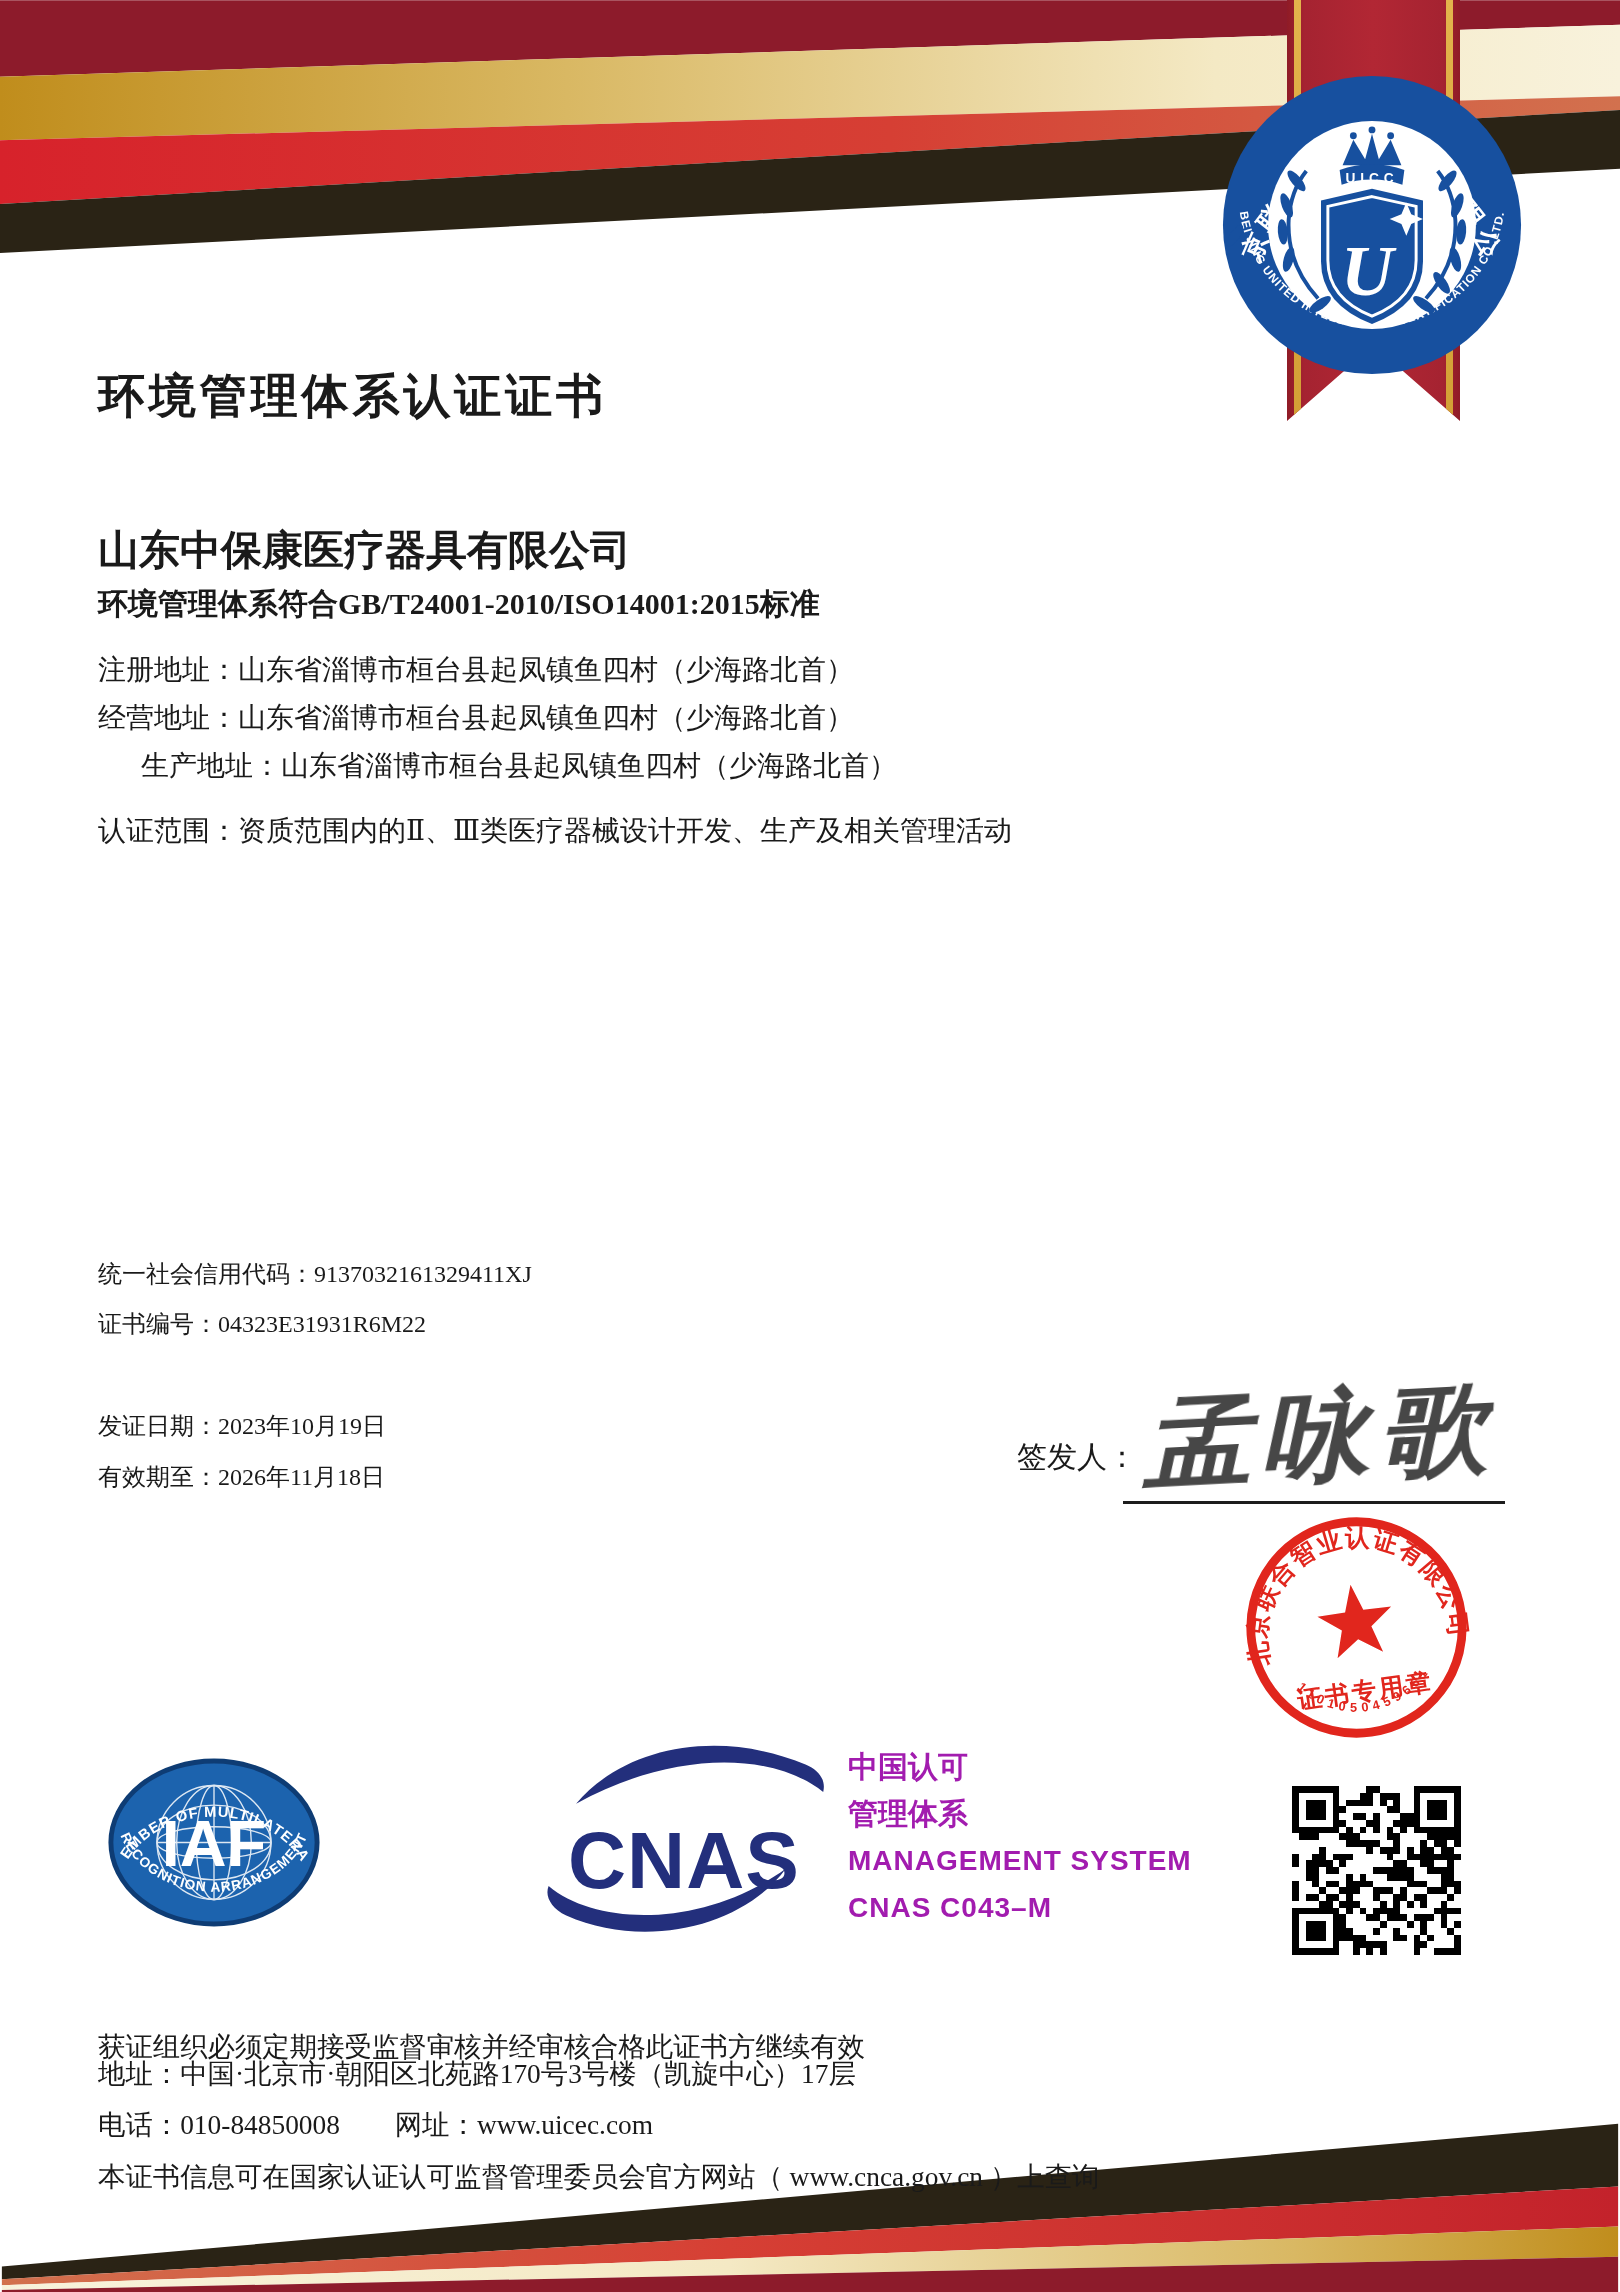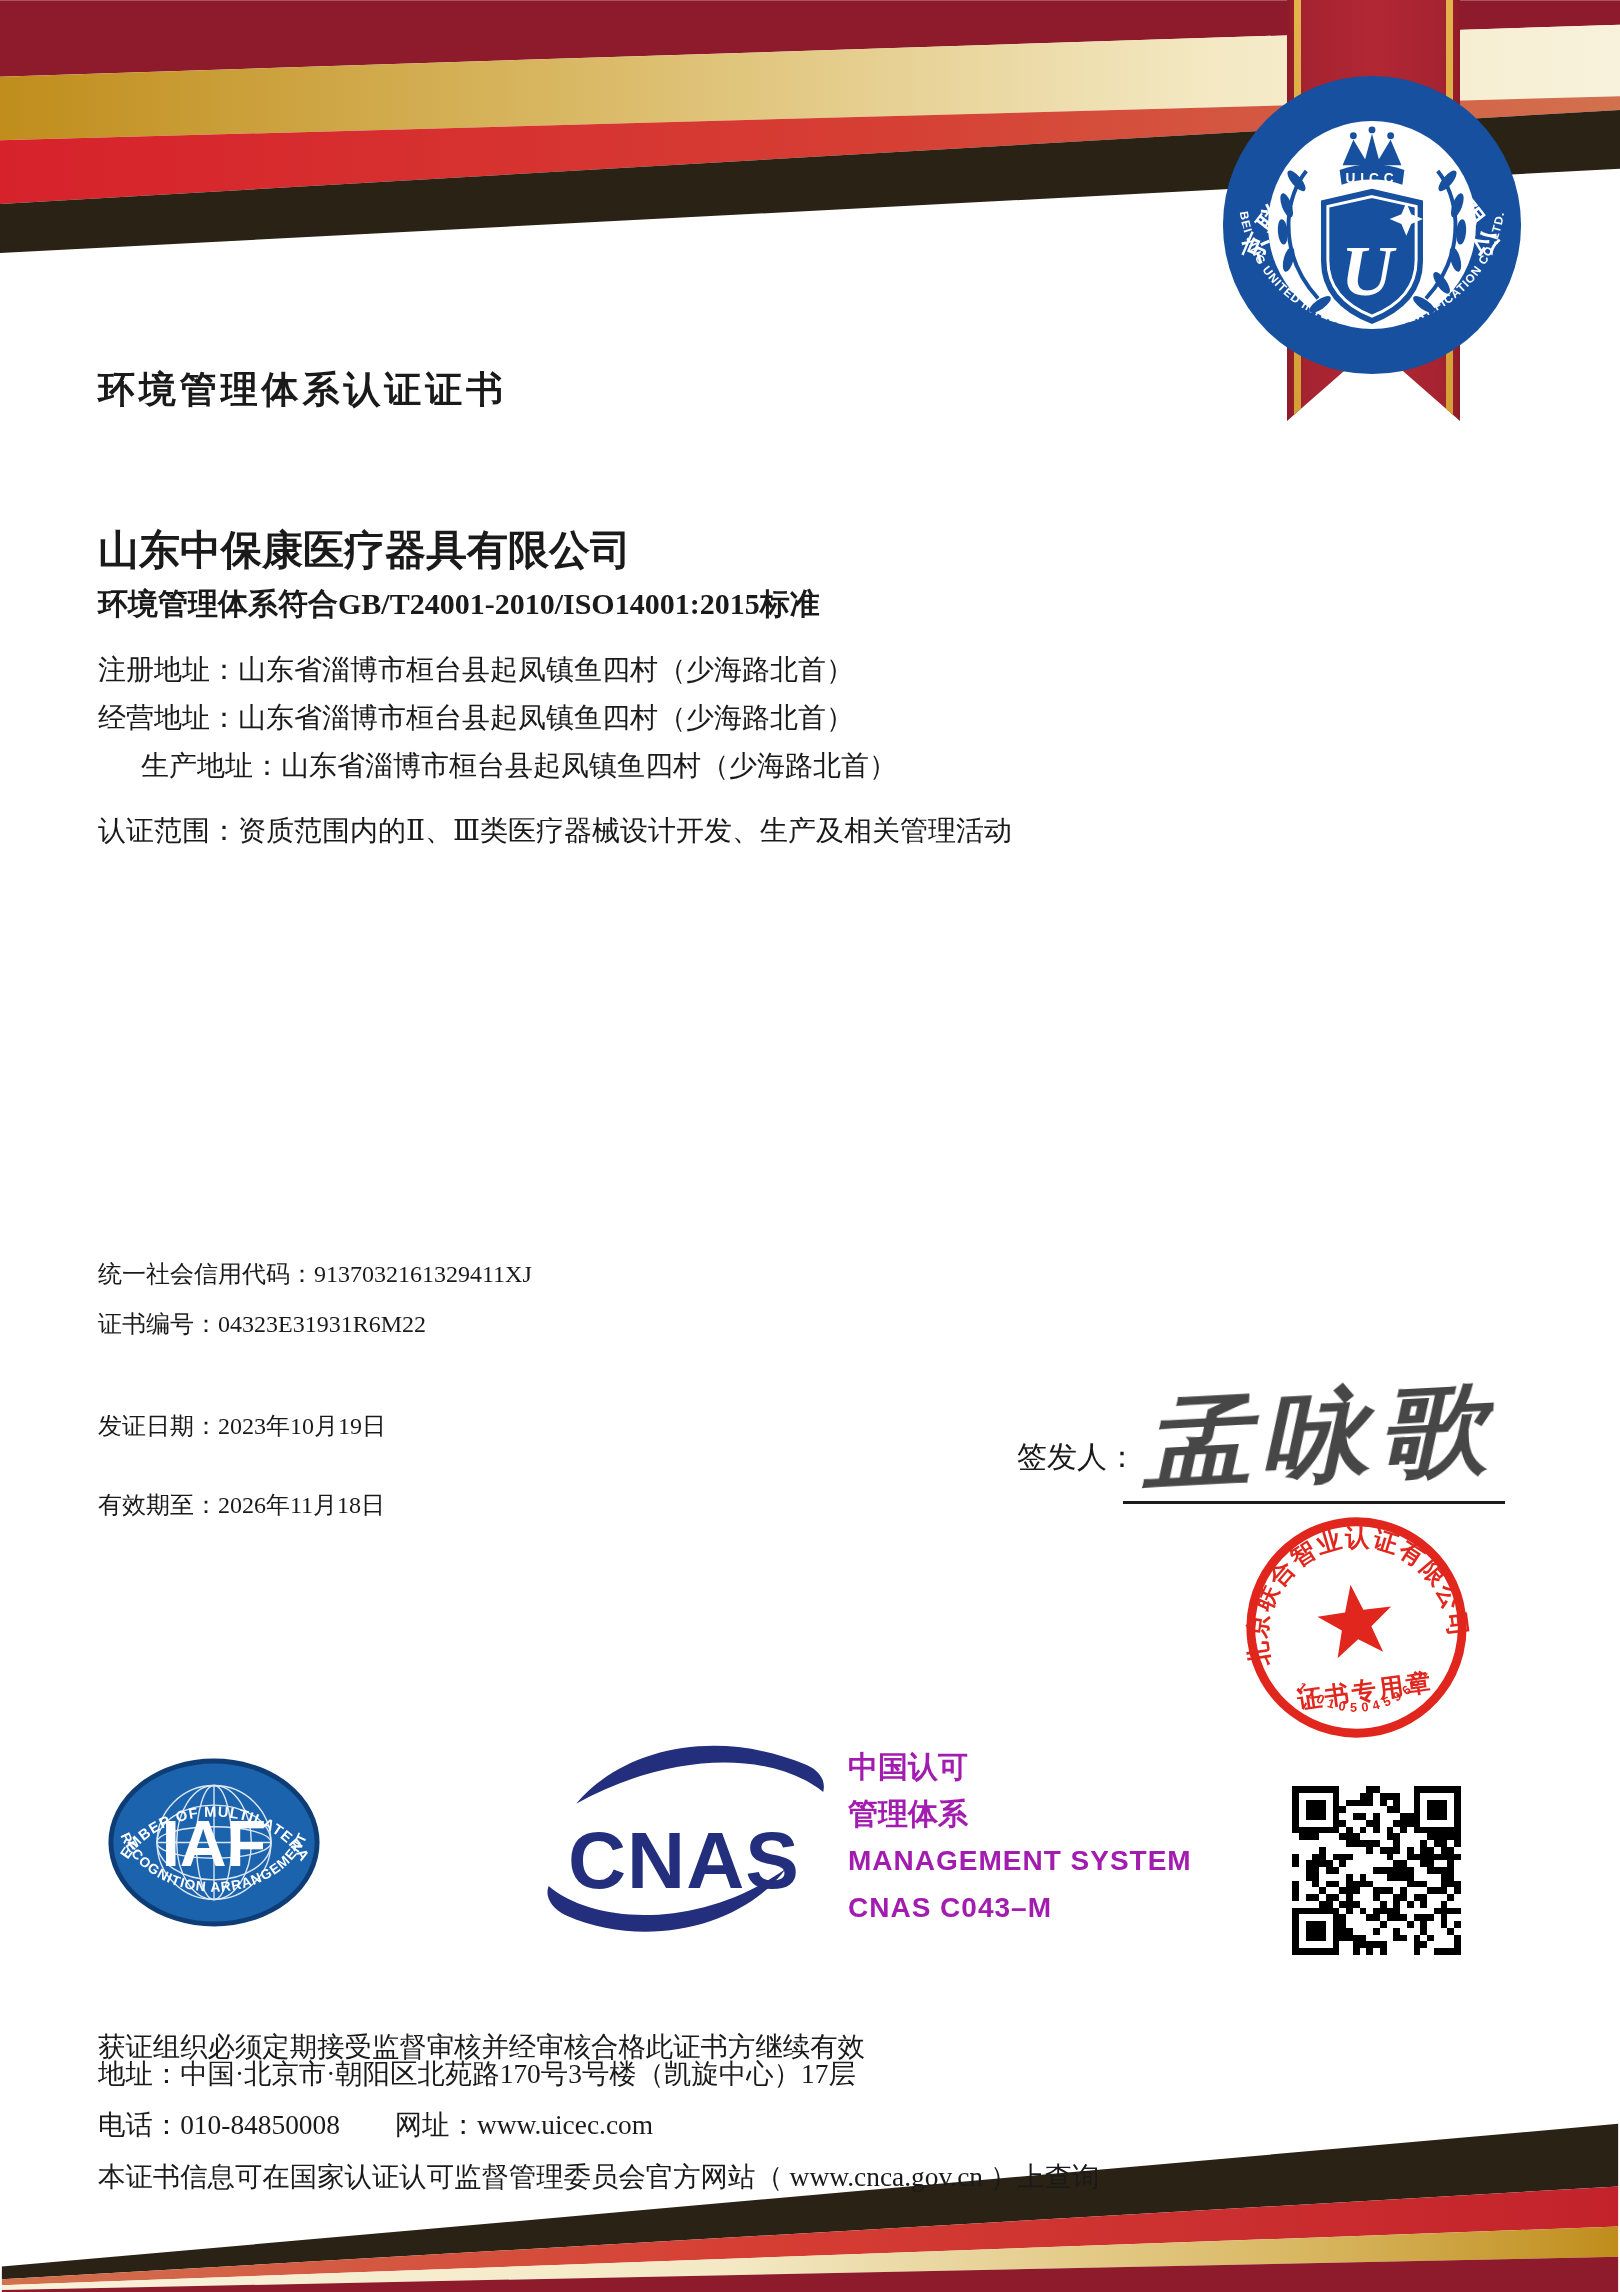--- a/index.html
+++ b/index.html
@@ -15,30 +15,30 @@
   
   .ribbon{
     left:1287px;top:0;width:173px;height:421px;
     background:linear-gradient(90deg,#8f1b26 0%,#a52331 10%,#b22734 50%,#a52331 90%,#8f1b26 100%);
     clip-path:polygon(0 0,100% 0,100% 100%,50% 82%,0 100%);
   }
   .ribbon .trim{position:absolute;top:0;width:6.9px;height:100%;background:linear-gradient(180deg,#e3b44c,#d3a035);}
   .ribbon .trim.l{left:6.9px;} .ribbon .trim.r{right:6.9px;}
   .badge{left:1220px;top:73px;}
   
-  .title{left:98px;top:365px;font-size:37px;font-weight:bold;letter-spacing:3.9px;}
+  .title{left:98px;top:365px;font-size:47px;font-weight:bold;letter-spacing:3.9px;}
   .company{left:98px;top:523px;font-size:41px;font-weight:bold;}
   .standard{left:98px;top:584px;font-size:30px;font-weight:bold;}
   .addr{left:98px;font-size:28px;}
   .addr-0{top:651px;} .addr-1{top:699px;} .addr-2{top:747px;margin-left:43px;}
   .scope{left:98px;top:812px;font-size:28px;}
   
   .detail{left:98px;font-size:24px;}
   .detail-0{top:1258px;} .detail-1{top:1308px;} .detail-2{top:1359px;}
-  .detail-3{top:1410px;} .detail-4{top:1461px;margin-top:28px;}
+  .detail-3{top:1410px;} .detail-4{top:1461px;}
   
   .sign-label{left:1017px;top:1437px;font-size:30px;}
   .sign-name{
     left:1142px;top:1380px;font-size:100px;font-weight:bold;font-style:italic;
     color:#474747;letter-spacing:9.8px;transform:rotate(-3deg) scaleX(1.08);
     transform-origin:left center;filter:blur(0.4px);white-space:nowrap;
   }
   .sign-line{left:1123px;top:1501px;width:382px;height:2.9px;background:#1c1c1c;}
   .seal{left:1241px;top:1512px;transform:rotate(-8deg);}
   

